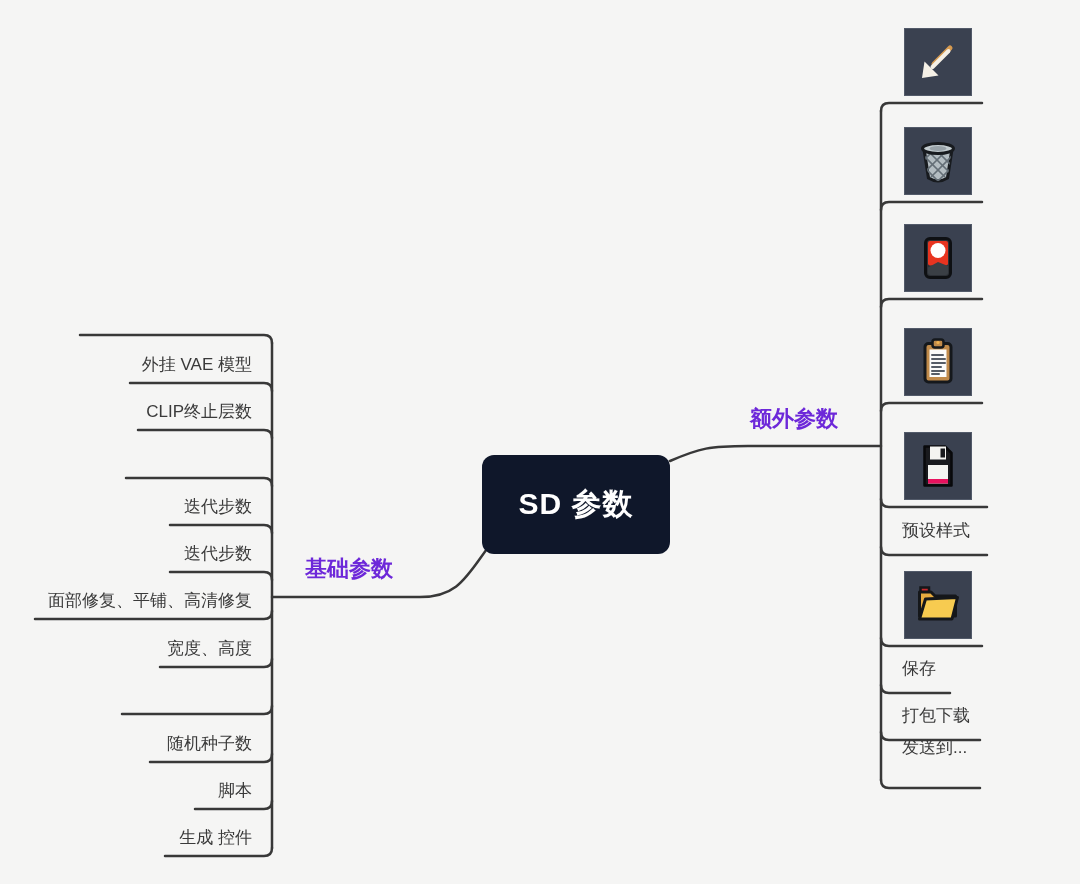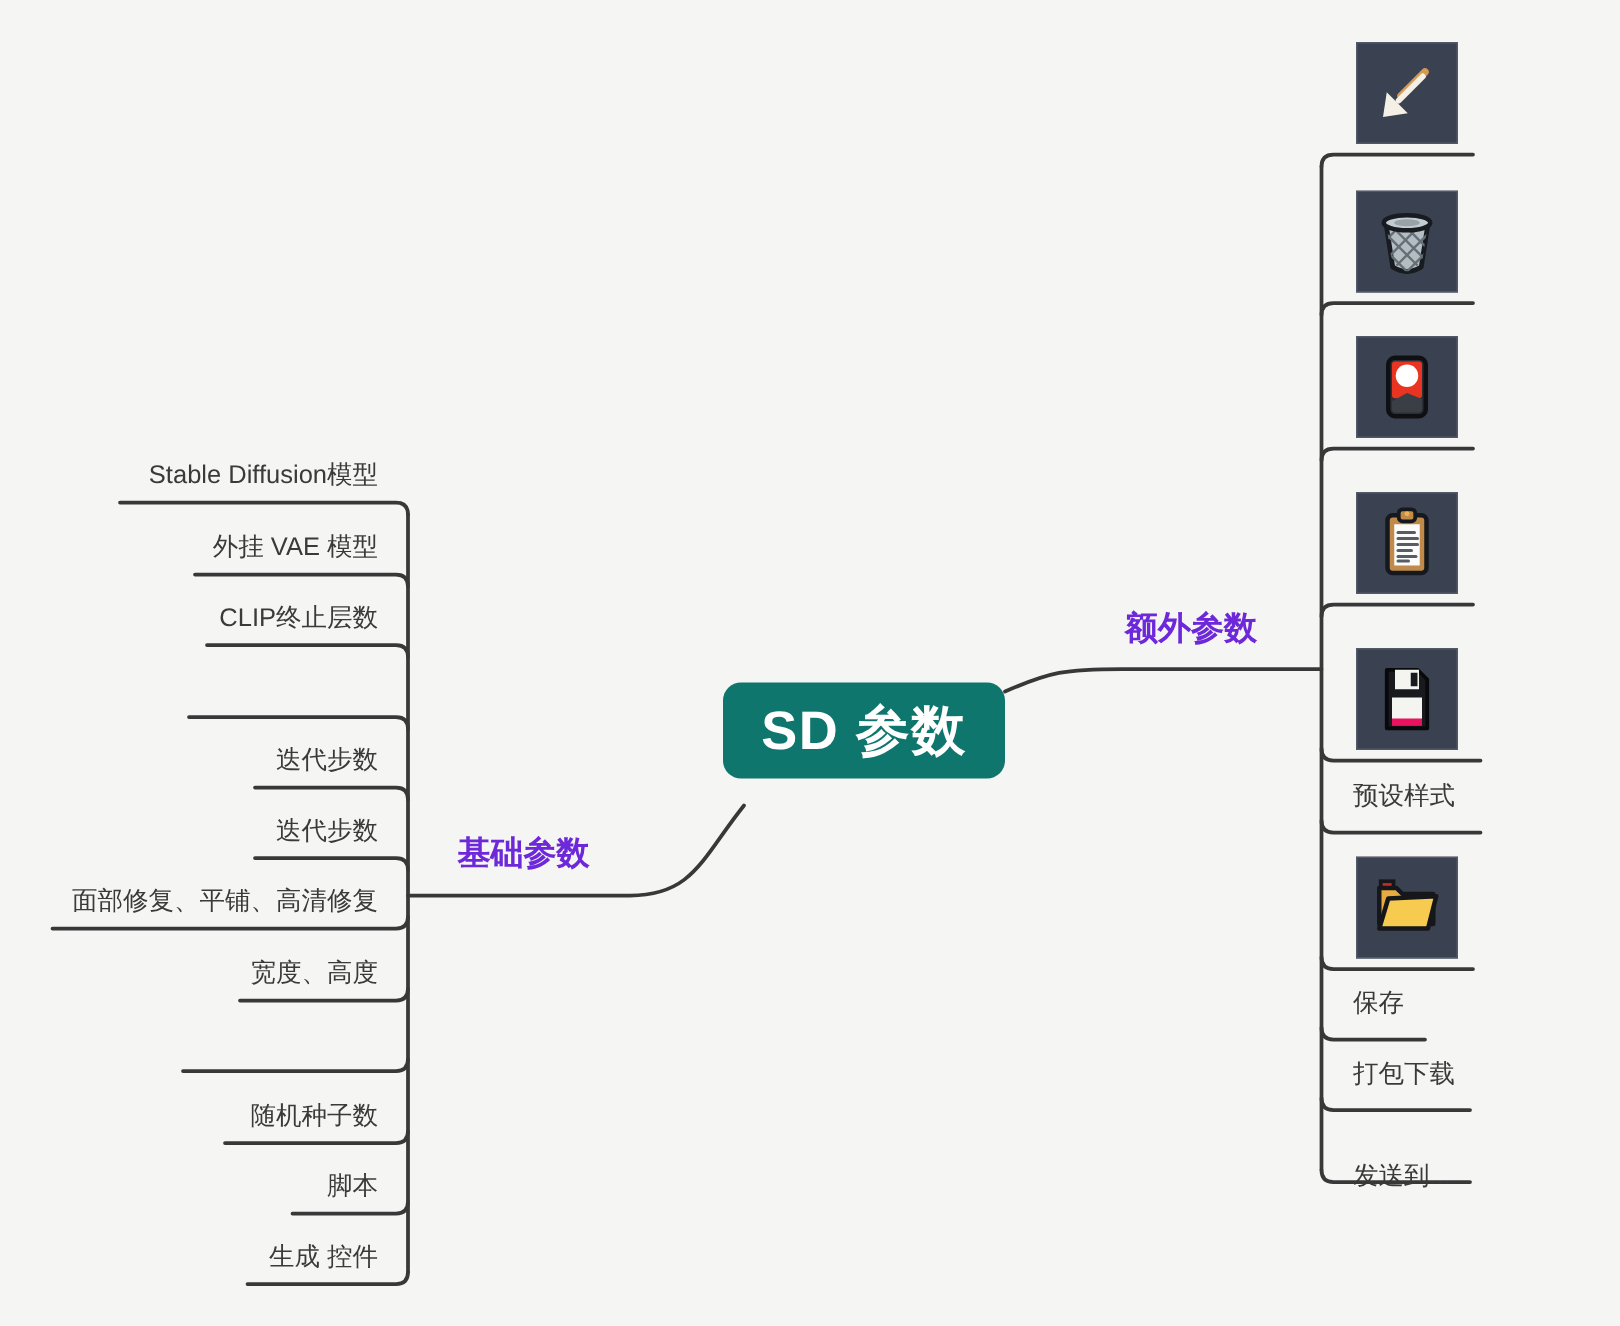--- a/index.html
+++ b/index.html
@@ -2,24 +2,24 @@
 <html><head>
 <meta charset="utf-8">
 <style>
   html,body{margin:0;padding:0;background:#e8e8e8;}
   .canvas{
     position:relative;width:1080px;height:884px;background:#f5f5f4;overflow:hidden;
     font-family:"Liberation Sans","DejaVu Sans",sans-serif;
   }
   .wires{position:absolute;left:0;top:0;}
   .central{
-    position:absolute;left:482px;top:455px;width:188px;height:64px;
-    background:#0f766e;border-radius:12px;
+    position:absolute;left:482px;top:455px;width:188px;height:99px;
+    background:#0f172a;border-radius:12px;
     display:flex;align-items:center;justify-content:center;
-    color:#ffffff;font-size:36px;font-weight:bold;letter-spacing:1px;white-space:nowrap;
+    color:#ffffff;font-size:30px;font-weight:bold;letter-spacing:1px;white-space:nowrap;
   }
   .blabel{
     position:absolute;height:34px;display:flex;align-items:center;
     font-size:22px;font-weight:bold;color:#6d28d9;white-space:nowrap;
   }
   .lnode{
     position:absolute;right:828px;height:34px;display:flex;align-items:center;
     font-size:17px;color:#3a3a3a;white-space:nowrap;
   }
   .rnode{
@@ -78,23 +78,20 @@
     <span>SD 参数</span>
   </div>
 
   <div class="blabel" style="left:305px;top:552px">
     <span>基础参数</span>
   </div>
   <div class="blabel" style="left:750px;top:402px">
     <span>额外参数</span>
   </div>
 
-  <div class="lnode" style="top:299px">
-    <span>Stable Diffusion模型</span>
-  </div>
   <div class="lnode" style="top:347px">
     <span>外挂 VAE 模型</span>
   </div>
   <div class="lnode" style="top:394px">
     <span>CLIP终止层数</span>
   </div>
   <div class="lnode" style="top:489px">
     <span>迭代步数</span>
   </div>
   <div class="lnode" style="top:536px">
@@ -194,17 +191,17 @@
       <path d="M21.5 28 L53.5 26.5 L48 48 L15.5 48 Z" fill="#f7cb50" stroke="#15171a" stroke-width="3" stroke-linejoin="round"></path>
     </svg>
   </div>
 
   <div class="rnode" style="top:657px">
     <span>保存</span>
   </div>
   <div class="rnode" style="top:704px">
     <span>打包下载</span>
   </div>
-  <div class="rnode" style="top:772px">
+  <div class="rnode" style="top:736px">
     <span>发送到...</span>
   </div>
 
 </div>
 
 </body></html>

